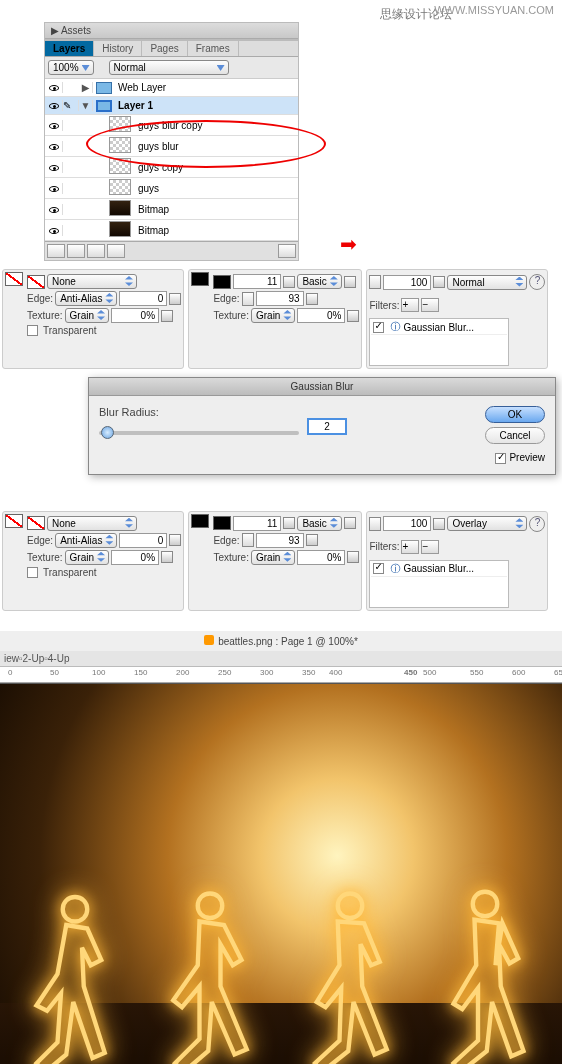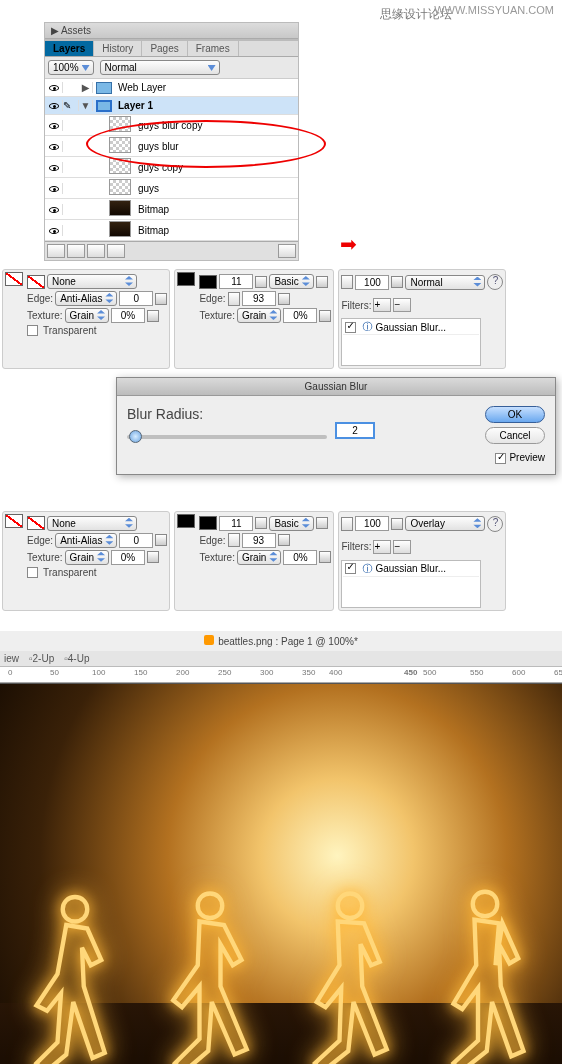--- a/index.html
+++ b/index.html
@@ -4,21 +4,21 @@
 <style>
 *{margin:0;padding:0;box-sizing:border-box;font-family:"Lucida Grande",Arial,sans-serif;font-size:10px}
 body{background:#fff;width:562px}
 .watermark{position:absolute;right:8px;top:4px;color:#999;font-size:11px}
 .wm1{left:380px;top:6px;position:absolute;color:#777;font-size:12px}
 .panel{border:1px solid #bbb;background:#ededed}
 .pnl-head{background:linear-gradient(#dcdcdc,#c8c8c8);padding:2px 6px;display:flex;justify-content:space-between;align-items:center;color:#444;border-bottom:1px solid #aaa}
 .tabs{display:flex;border-bottom:1px solid #aaa;background:#ddd}
 .tab{padding:2px 8px;border-right:1px solid #bbb;color:#555;cursor:pointer}
 .tab.active{background:#0369a1;font-weight:bold;color:#000}
-.toolbar{display:flex;align-items:flex-end;gap:6px;padding:3px;background:#e8e8e8;border-bottom:1px solid #ccc}
+.toolbar{display:flex;align-items:flex-end;gap:15px;padding:3px;background:#e8e8e8;border-bottom:1px solid #ccc}
 .dd{background:linear-gradient(#fdfdfd,#e2e2e2);border:1px solid #888;border-radius:3px;padding:1px 14px 1px 4px;position:relative;display:inline-block;min-width:40px}
 .dd::after{content:"";position:absolute;right:3px;top:4px;width:8px;height:6px;background:#5b8dd8;clip-path:polygon(0 0,100% 0,50% 100%)}
 .dd.dual::after{height:10px;top:1px;clip-path:polygon(50% 0,100% 35%,0 35%,50% 0,0 65%,100% 65%,50% 100%,0 65%)}
 .layers{background:#fff}
 .layer-row{display:flex;align-items:center;border-bottom:1px solid #ddd;min-height:18px}
 .eye{width:18px;border-right:1px solid #ddd;text-align:center}
 .eye-ic{display:inline-block;width:10px;height:6px;border:1px solid #000;border-radius:50%;position:relative}
 .eye-ic::after{content:"";position:absolute;left:3px;top:1px;width:3px;height:3px;background:#000;border-radius:50%}
 .lockcol{width:16px;border-right:1px solid #ddd}
 .toggle{width:14px;text-align:center;color:#555;border-right:1px solid #ddd}
@@ -33,36 +33,36 @@
 .btn-row{display:flex;gap:2px;padding:2px;background:#e0e0e0;border-top:1px solid #aaa}
 .sqbtn{width:18px;height:14px;border:1px solid #999;background:linear-gradient(#fff,#ddd)}
 .ellipse{position:absolute;left:42px;top:98px;width:240px;height:48px;border:2px solid #e00;border-radius:50%;pointer-events:none}
 .arrow-r{color:#e00;font-size:20px;position:absolute}
 .propbox{display:flex;gap:4px;border:1px solid #ccc;background:#efefef;border-radius:3px;padding:2px;align-items:flex-start}
 .proprow{display:flex;align-items:center;gap:2px;margin:2px 0}
 .lbl{color:#444}
 .swatch{width:18px;height:14px;border:1px solid #666;display:inline-block}
 .swatch.none{background:#fff;position:relative}
 .swatch.none::after{content:"";position:absolute;left:0;top:0;right:0;bottom:0;background:linear-gradient(to top right,transparent 45%,red 45%,red 55%,transparent 55%)}
-.numbox{border:1px solid #999;background:#fff;padding:1px 3px;width:34px;display:inline-block;text-align:center}
+.numbox{border:1px solid #999;background:#fff;padding:1px 3px;width:48px;display:inline-block;text-align:right}
 .slider-btn{width:12px;height:12px;border:1px solid #888;background:linear-gradient(#fff,#ccc);display:inline-block}
 .stepper{width:12px;height:14px;background:linear-gradient(#fff,#ddd);border:1px solid #888;display:inline-block;position:relative}
 .chk{width:11px;height:11px;border:1px solid #888;background:#fff;display:inline-block;vertical-align:middle;margin-right:3px}
 .chk.on::after{content:"✓";font-size:10px;color:#000;position:relative;top:-3px}
 .dialog{border:1px solid #888;background:#eee;box-shadow:2px 2px 8px rgba(0,0,0,.3)}
 .dlg-title{background:linear-gradient(#dadada,#bcbcbc);text-align:center;padding:3px;border-bottom:1px solid #999;color:#333}
 .dlg-body{padding:10px;display:flex;gap:12px}
 .slider{width:200px;height:4px;background:#bfbfbf;border-radius:2px;position:relative;margin-top:12px}
 .slider-thumb{position:absolute;left:2px;top:-5px;width:13px;height:13px;border-radius:50%;background:radial-gradient(#d6ecff,#6aa3e0);border:1px solid #567}
 .macbtn{background:linear-gradient(#fdfdfd,#e5e5e5);border:1px solid #999;border-radius:10px;padding:2px 12px;min-width:60px;text-align:center;display:block;margin-bottom:4px}
 .macbtn.primary{background:linear-gradient(#c7e0ff,#6aa8ef);border-color:#365f99}
 .filters{background:#fff;border:1px solid #bbb;min-width:140px;min-height:48px;padding:1px}
 .frow{display:flex;align-items:center;gap:3px;border-bottom:1px solid #eee;padding:0 2px}
 .doc-title{text-align:center;padding:4px;color:#444;background:#efefef}
-.tabbar{background:#e5e5e5;padding:2px 4px;display:flex;gap:10px;color:#555;border-bottom:1px solid #bbb}
+.tabbar{background:#e5e5e5;padding:2px 4px;display:flex;color:#555;border-bottom:1px solid #bbb}
 .ruler{background:#fff;border-bottom:1px solid #aaa;height:16px;position:relative;overflow:hidden}
 .rlbl{position:absolute;top:1px;color:#777;font-size:8px}
 .canvas{width:100%;height:430px;background:radial-gradient(circle at 60% 40%,#fff4bf 0,#f2c46b 18%,#b37120 40%,#3a2108 70%,#0c0500 100%);position:relative;border-top:1px solid #555;overflow:hidden}
 .road{position:absolute;left:0;right:0;bottom:0;height:110px;background:linear-gradient(#281506,#100700)}
 .fig{position:absolute;bottom:20px;width:110px;height:210px}
 .fig svg{width:100%;height:100%;filter:drop-shadow(0 0 6px #ffb838) drop-shadow(0 0 12px #ffb838)}
 </style>
 </head>
 <body>
 
@@ -229,25 +229,25 @@
       <div class="frow">
           <span class="chk on"></span>
           <span style="color:#049">ⓘ</span>
           <span>Gaussian Blur...</span>
         </div>
     </div>
   </div>
 </div>
 
 
-<div class="dialog" style="margin:0 6px 0 116px">
+<div class="dialog" style="margin:0 6px 0 88px">
   <div class="dlg-title">Gaussian Blur</div>
   <div class="dlg-body">
     <div style="flex:1">
-      <div class="lbl" style="font-size:14px">Blur Radius:</div>
+      <div class="lbl" style="font-size:11px">Blur Radius:</div>
       <div style="display:flex;align-items:center;gap:8px">
         <div class="slider">
             <div class="slider-thumb"></div>
           </div>
         <span class="numbox" style="border:2px solid #4b90e2;width:40px;text-align:center">2</span>
       </div>
     </div>
     <div>
       <div class="macbtn primary">OK</div>
       <div class="macbtn">Cancel</div>

